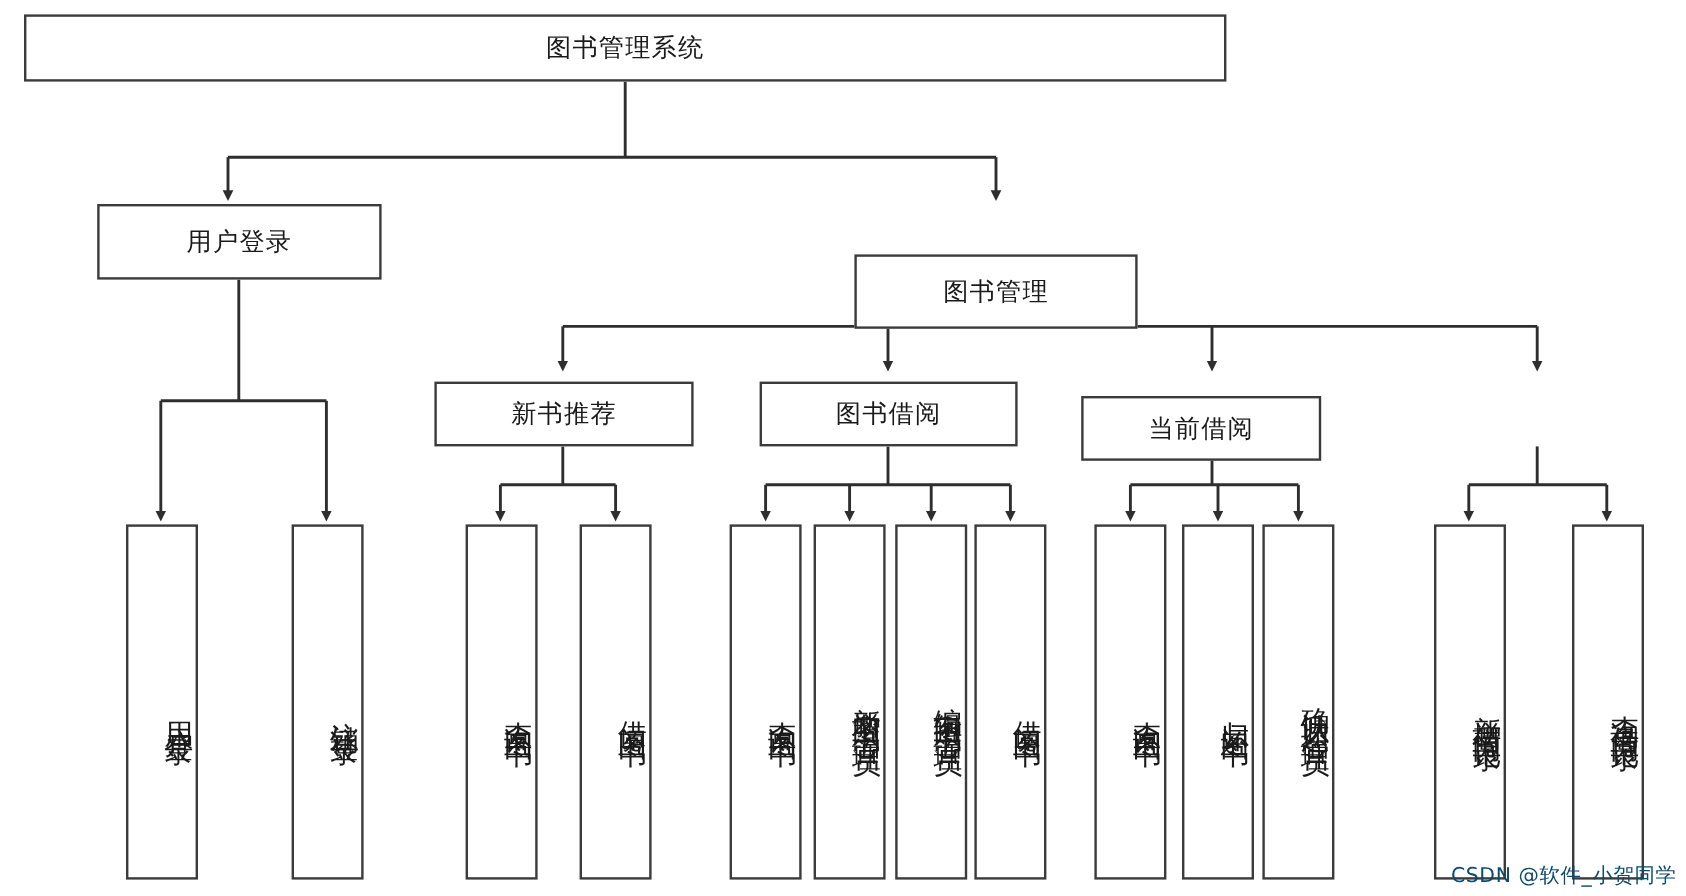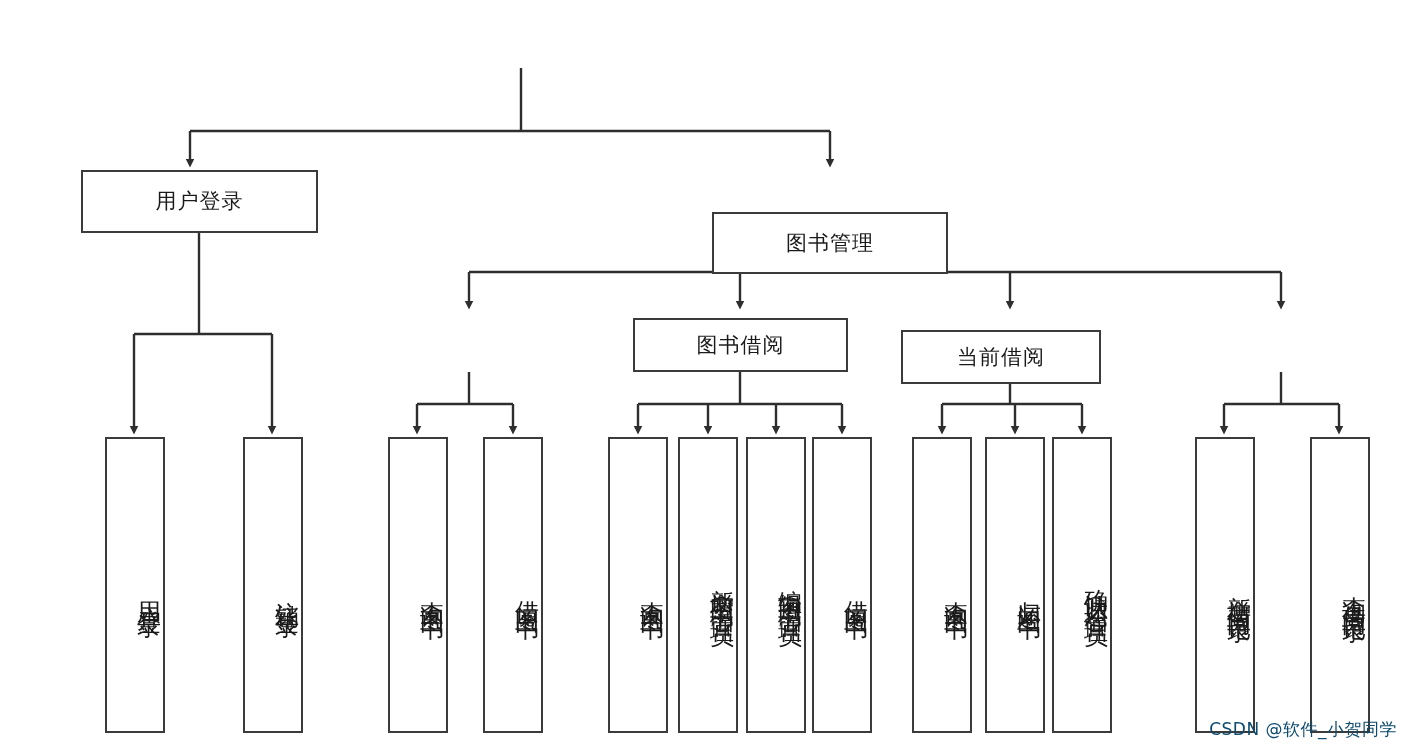--- a/index.html
+++ b/index.html
@@ -104,28 +104,34 @@
       <path d="M1015,404 L1015,430" marker-end="url(#arrow)"></path>
       <path d="M1082,404 L1082,430" marker-end="url(#arrow)"></path>
 
       <path d="M1281,372 L1281,404"></path>
       <path d="M1224,404 L1339,404"></path>
       <path d="M1224,404 L1224,430" marker-end="url(#arrow)"></path>
       <path d="M1339,404 L1339,430" marker-end="url(#arrow)"></path>
     </g>
   </svg>
 
+  <div class="node h" style="left:20px;top:12px;width:1002px;height:56px;">
+    <span>图书管理系统</span>
+  </div>
 
   <div class="node h" style="left:81px;top:170px;width:237px;height:63px;">
     <span>用户登录</span>
   </div>
   <div class="node h" style="left:712px;top:170px;width:236px;height:62px;margin-top:42px;">
     <span>图书管理</span>
   </div>
 
+  <div class="node h" style="left:362px;top:318px;width:216px;height:54px;">
+    <span>新书推荐</span>
+  </div>
   <div class="node h" style="left:633px;top:318px;width:215px;height:54px;text-align:right;">
     <span>图书借阅</span>
   </div>
   <div class="node h" style="left:901px;top:330px;width:200px;height:54px;">
     <span>当前借阅</span>
   </div>
 
   <div class="node v" style="left:105px;top:437px;width:60px;height:296px;">
     <span class="vtext">用户登录</span>
   </div>

